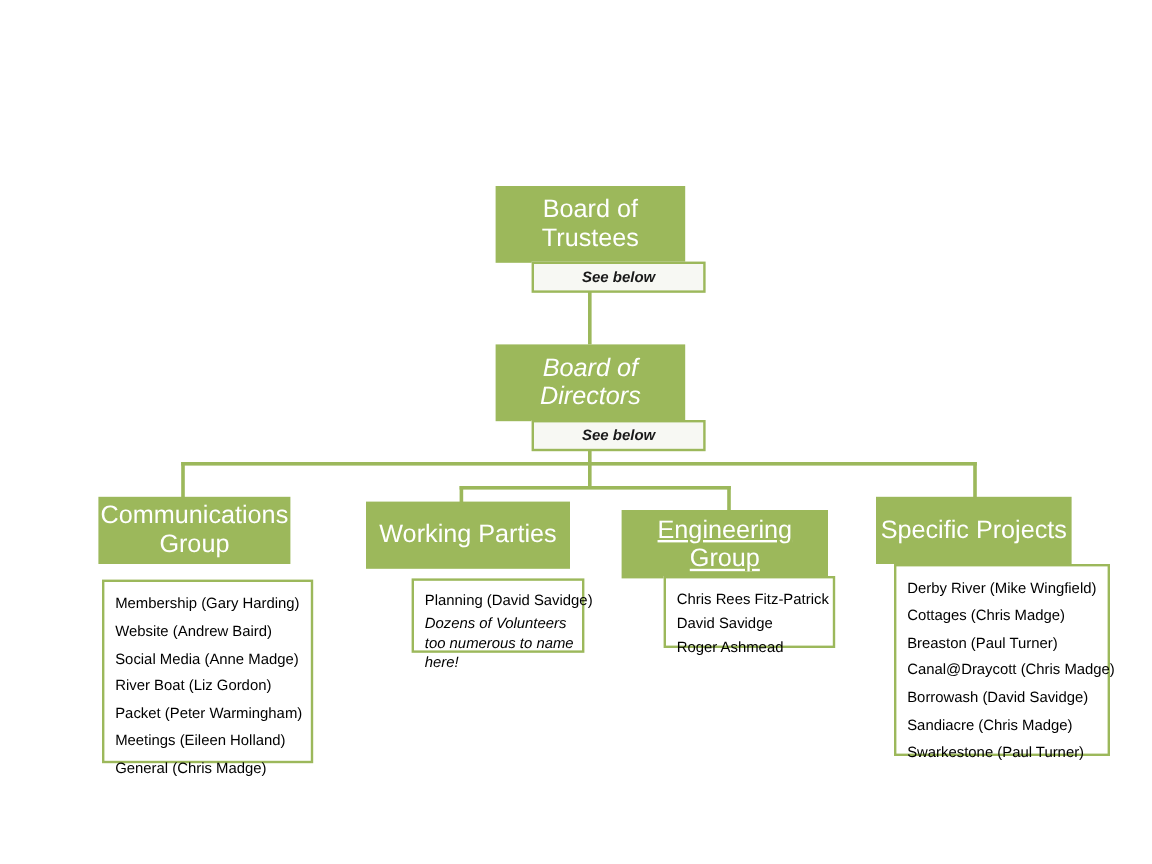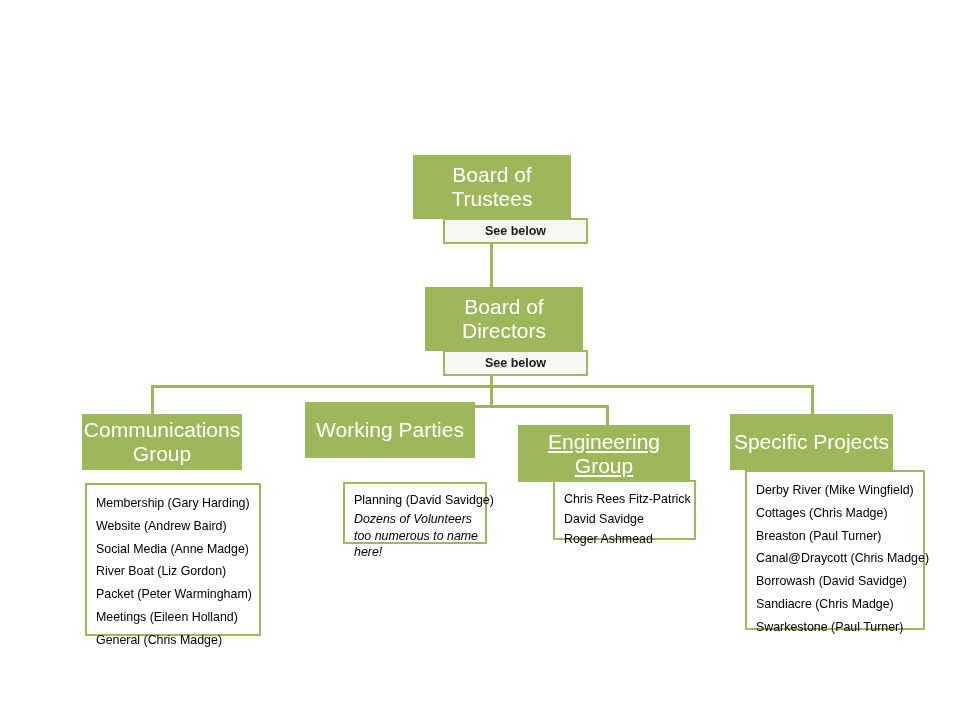--- a/index.html
+++ b/index.html
@@ -48,20 +48,21 @@
   
   .callout {
     position: absolute;
     background: #f7f8f3;
     border: 2px solid #9cb85b;
     box-sizing: border-box;
     display: flex;
     align-items: center;
     justify-content: center;
     font-size: 12.5px;
+    font-style: italic;
     font-weight: bold;
     color: #1a1a1a;
   }
 
   .list-box {
     position: absolute;
     background: #ffffff;
     border: 2px solid #9cb85b;
     box-sizing: border-box;
     padding: 7px 0 7px 9px;
@@ -80,21 +81,21 @@
   <div class="node-header top-level" style="left:413px; top:155px; width:158px; height:64px;">
     <span>Board of Trustees</span>
   </div>
 
   <div class="callout" style="left:443px; top:218px; width:145px; height:26px;">
     <span>See below</span>
   </div>
 
   <div class="connector" style="left:490px; top:243px; width:3px; height:44px;"></div>
 
-  <div class="node-header top-level" style="left:425px; top:287px; width:158px; height:64px;">
+  <div class="node-header top-level" style="left:413px; top:287px; width:158px; height:64px;font-style:italic;">
     <span>Board of Directors</span>
   </div>
 
   <div class="callout" style="left:443px; top:350px; width:145px; height:26px;">
     <span>See below</span>
   </div>
 
   <div class="connector" style="left:490px; top:375px; width:3px; height:31px;"></div>
 
   <div class="connector" style="left:151px; top:385px; width:663px; height:3px;"></div>
@@ -116,21 +117,21 @@
   <div class="list-box" style="left:85px; top:483px; width:176px; height:153px;">
     <div class="row">Membership (Gary Harding)</div>
     <div class="row">Website (Andrew Baird)</div>
     <div class="row">Social Media (Anne Madge)</div>
     <div class="row">River Boat (Liz Gordon)</div>
     <div class="row">Packet (Peter Warmingham)</div>
     <div class="row">Meetings (Eileen Holland)</div>
     <div class="row">General (Chris Madge)</div>
   </div>
 
-  <div class="node-header group-level" style="left:305px; top:402px; width:170px; height:56px;">
+  <div class="node-header group-level" style="left:305px; top:418px; width:170px; height:56px;">
     <span>Working Parties</span>
   </div>
 
   <div class="list-box" style="left:343px; top:482px; width:144px; height:62px; line-height:1.6;">
     <div class="row">Planning (David Savidge)</div>
     <div class="row italic" style="white-space:normal;">Dozens of Volunteers too numerous to name here!</div>
   </div>
 
   <div class="node-header group-level" style="left:518px; top:425px; width:172px; height:57px;text-decoration:underline;">
     <span>Engineering Group</span>

